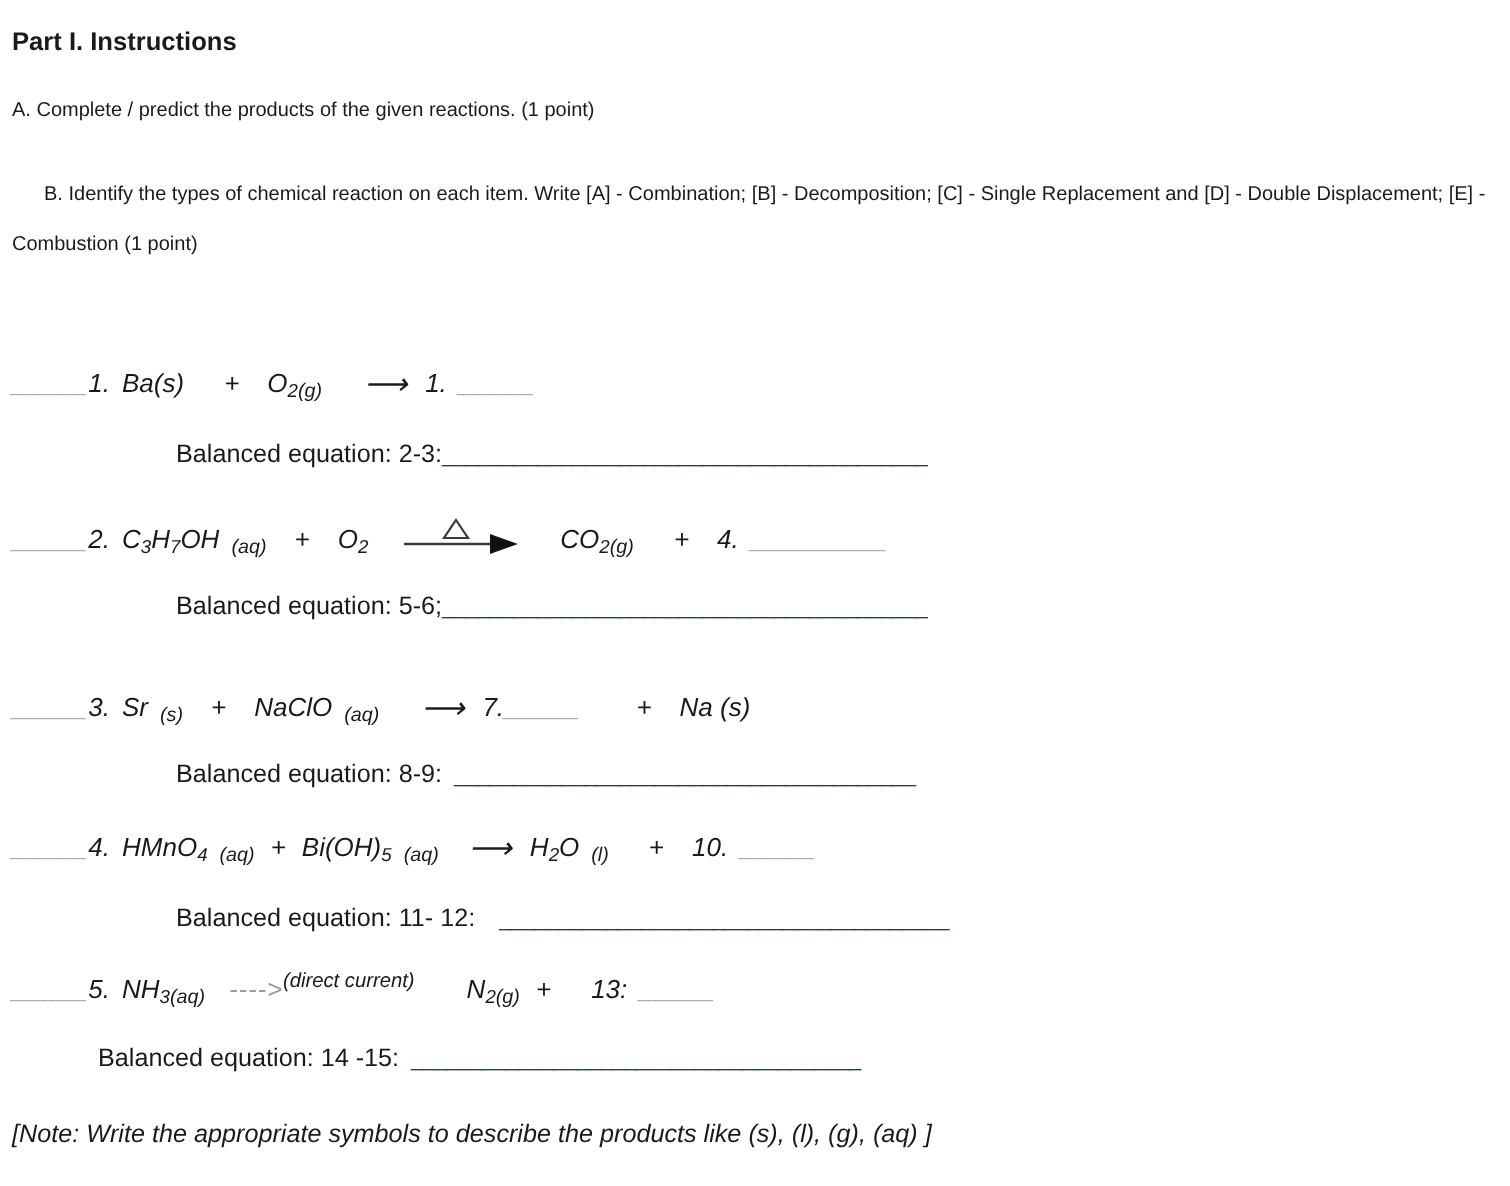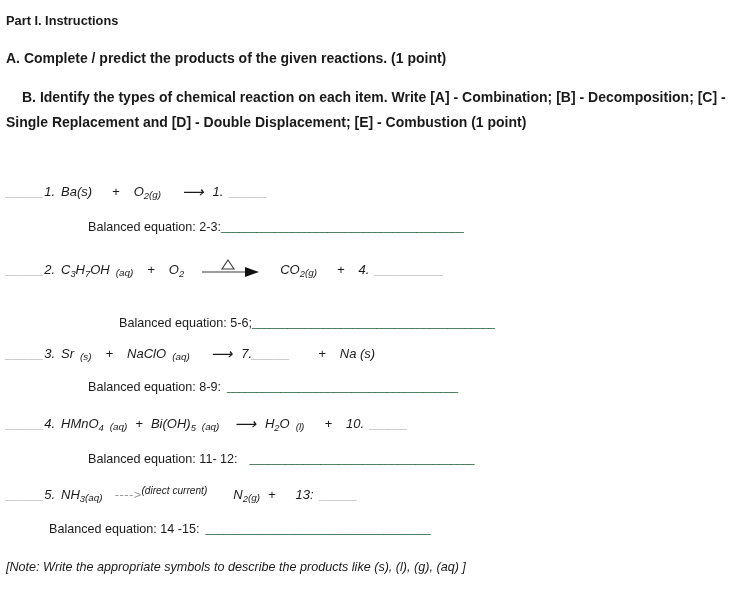--- a/index.html
+++ b/index.html
@@ -28,22 +28,22 @@
   }
   .wrapline {
     position: absolute;
     white-space: normal;
   }
   .bold {
     font-weight: bold;
     font-size: 12.8px;
   }
   .instr {
-    font-size: 14px;
-    font-weight: bold;
+    font-size: 10px;
+    font-weight: normal;
   }
   .eqline {
     font-size: 13px;
     font-style: italic;
   }
   .balanced {
     font-size: 12.6px;
   }
   .note {
     font-style: italic;
@@ -121,21 +121,21 @@
 
   <div class="line eqline" style="left:6px; top:262px;">
     <span class="blank">_____</span><span>2.</span><span class="sp1"></span><span>C</span><sub>3</sub><span>H</span><sub>7</sub><span>OH</span><span class="sp1"></span><span class="state">(aq)</span><span class="sp2"></span><span class="plus">+</span><span class="sp2"></span><span>O</span><sub>2</sub><span class="sp2"></span><span class="arrow-delta">
         <svg width="66" height="24" viewBox="0 0 66 24">
           <path d="M4 17 H52" stroke="#3a3a3a" stroke-width="1.2" fill="none"></path>
           <path d="M47 12 L61 17 L47 22 Z" fill="#111111"></path>
           <path d="M30 5 L36 14 L24 14 Z" fill="none" stroke="#3a3a3a" stroke-width="1.1"></path>
         </svg>
     </span><span class="sp3"></span><span>CO</span><sub>2</sub><span class="state">(g)</span><span class="sp3"></span><span class="plus">+</span><span class="sp2"></span><span>4.</span><span class="sp1"></span><span class="blank">_________</span>
   </div>
-  <div class="line balanced" style="left:88px; top:316px;margin-left:31px;">
+  <div class="line balanced" style="left:88px; top:296px;">
     <span>Balanced equation: 5-6;</span><span class="dashrule">_________________________________________</span>
   </div>
 
   <div class="line eqline" style="left:6px; top:345px;">
     <span class="blank">_____</span><span>3.</span><span class="sp1"></span><span>Sr</span><span class="sp1"></span><span class="state">(s)</span><span class="sp2"></span><span class="plus">+</span><span class="sp2"></span><span>NaClO</span><span class="sp1"></span><span class="state">(aq)</span><span class="sp3"></span><span class="arrow-simple">⟶</span><span class="sp1"></span><span>7.</span><span class="blank">_____</span><span class="sp4"></span><span class="plus">+</span><span class="sp2"></span><span>Na (s)</span>
   </div>
   <div class="line balanced" style="left:88px; top:380px;">
     <span>Balanced equation: 8-9:</span><span class="sp1"></span><span class="dashrule">_______________________________________</span>
   </div>
 

